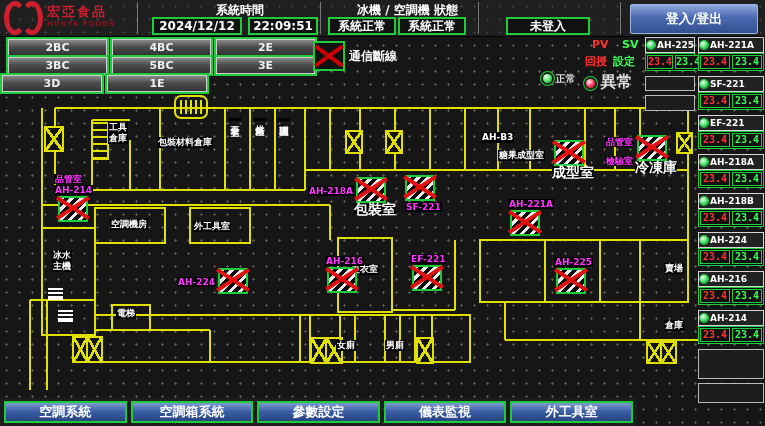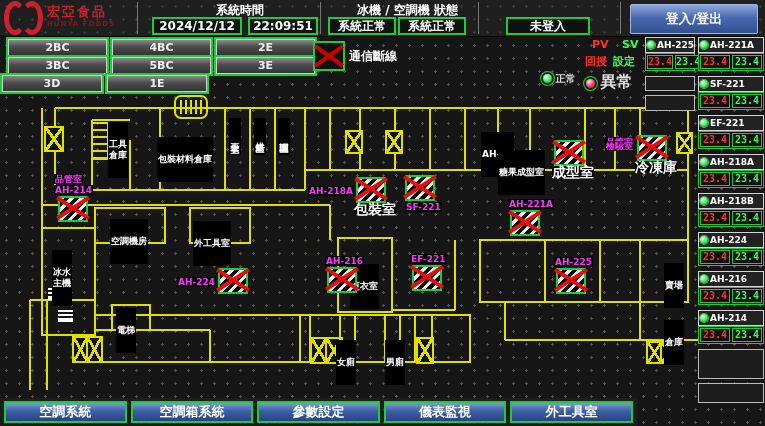--- a/index.html
+++ b/index.html
@@ -33,41 +33,41 @@
         font-size:11px;text-align:center;line-height:15px;cursor:pointer;}
   
   .ltxt{position:absolute;font-weight:bold;font-size:11px;white-space:nowrap;}
   .led{display:inline-block;width:9px;height:9px;border-radius:50%;vertical-align:-1px;
        background:radial-gradient(circle at 35% 30%,#eaffea,#49e06b 55%,#0d8a2a);
        box-shadow:0 0 0 2px #1c241c,0 0 0 3px #1ecb3a;}
   .led.red{background:radial-gradient(circle at 35% 30%,#fff0f0,#f36 55%,#a00);}
   
   #map-svg{left:0;top:0;}
   .room{position:absolute;color:#fff;font-size:9px;font-weight:bold;background:#000;
-        padding:17px 1px;white-space:pre-line;text-align:center;line-height:11px;z-index:3;}
+        padding:0 1px;white-space:pre-line;text-align:center;line-height:11px;z-index:3;}
   .room.vert{writing-mode:vertical-rl;letter-spacing:1px;line-height:10px;}
   .xbox{position:absolute;border:2px solid #e0e000;z-index:2;background:
         linear-gradient(to top right,transparent 44%,#e0e000 44% 56%,transparent 56%),
         linear-gradient(to bottom right,transparent 44%,#e0e000 44% 56%,transparent 56%),#111;}
   .marker{position:absolute;width:44px;height:26px;z-index:4;cursor:pointer;}
   .mbox{width:26px;height:22px;border:2px solid #1ecb3a;position:relative;overflow:hidden;
         background:repeating-linear-gradient(135deg,#ededed 0 3px,#0a0a0a 3px 7px);}
   .marker::before,.marker::after{content:'';position:absolute;left:-4px;top:10px;width:38px;height:4px;
         background:#e01010;z-index:5;}
   .marker::before{transform:rotate(33deg);}
   .marker::after{transform:rotate(-33deg);}
   .ml{position:absolute;color:#ff35ff;background:#000;font-size:9px;font-weight:bold;
       white-space:nowrap;line-height:10px;padding:0 1px;z-index:6;}
   .msub{position:absolute;top:calc(100% + 1px);left:-2px;color:#fff;background:#000;font-size:14px;
       font-weight:bold;white-space:nowrap;line-height:10px;z-index:6;}
   .s-above .ml1{bottom:calc(100% + 1px);left:-2px;}
   .s-above2 .ml1{bottom:calc(100% + 1px);left:-4px;}
   .s-above2 .ml2{bottom:calc(100% + 12px);left:-4px;}
   .s-left .ml1{right:calc(100% + 2px);top:9px;}
-  .s-left2 .ml1{right:calc(100% + 3px);top:6px;}
+  .s-left2 .ml1{right:calc(100% + 3px);top:21px;}
   .s-left2 .ml2{right:calc(100% + 3px);top:2px;}
   .s-below .ml1{top:calc(100% + 1px);left:0;}
   .mach{position:absolute;width:15px;height:12px;z-index:3;background:
         linear-gradient(#fff 0 2px,transparent 2px 4px,#fff 4px 6px,transparent 6px 8px,#fff 8px);}
   
   #comm-box{left:313px;top:41px;width:28px;height:26px;border:2px solid #1ecb3a;background:#111;position:absolute;}
   #comm-box::before,#comm-box::after{content:'';position:absolute;left:-3px;top:11px;width:34px;height:4px;background:#c00;}
   #comm-box::before{transform:rotate(36deg);}
   #comm-box::after{transform:rotate(-36deg);}
   

